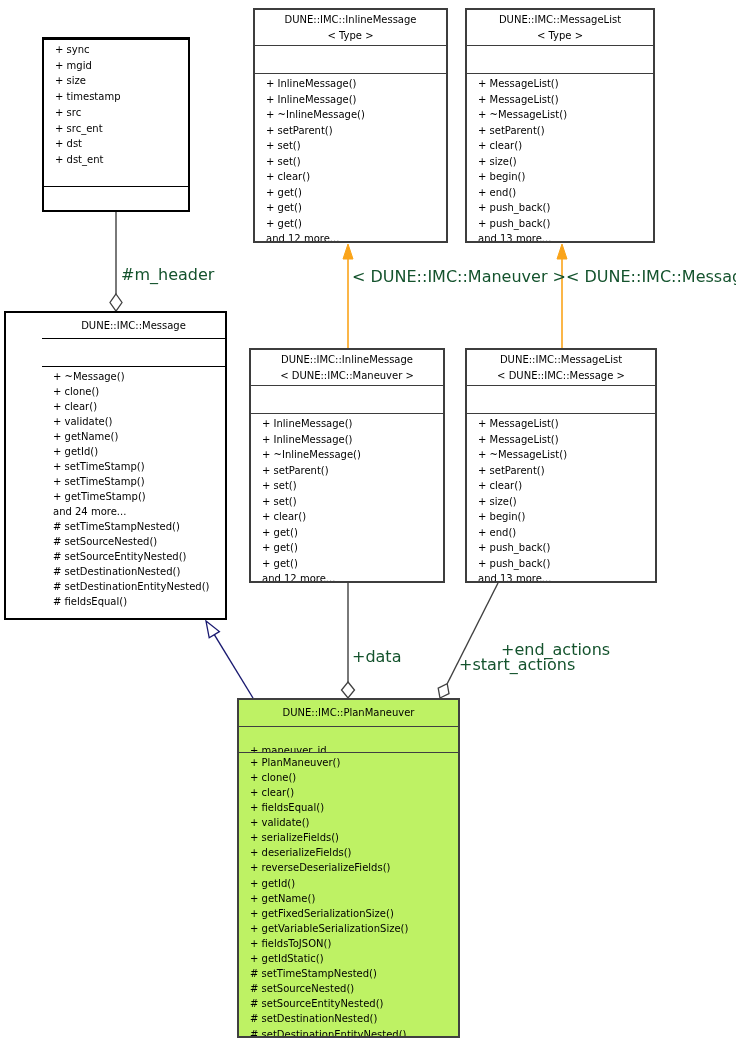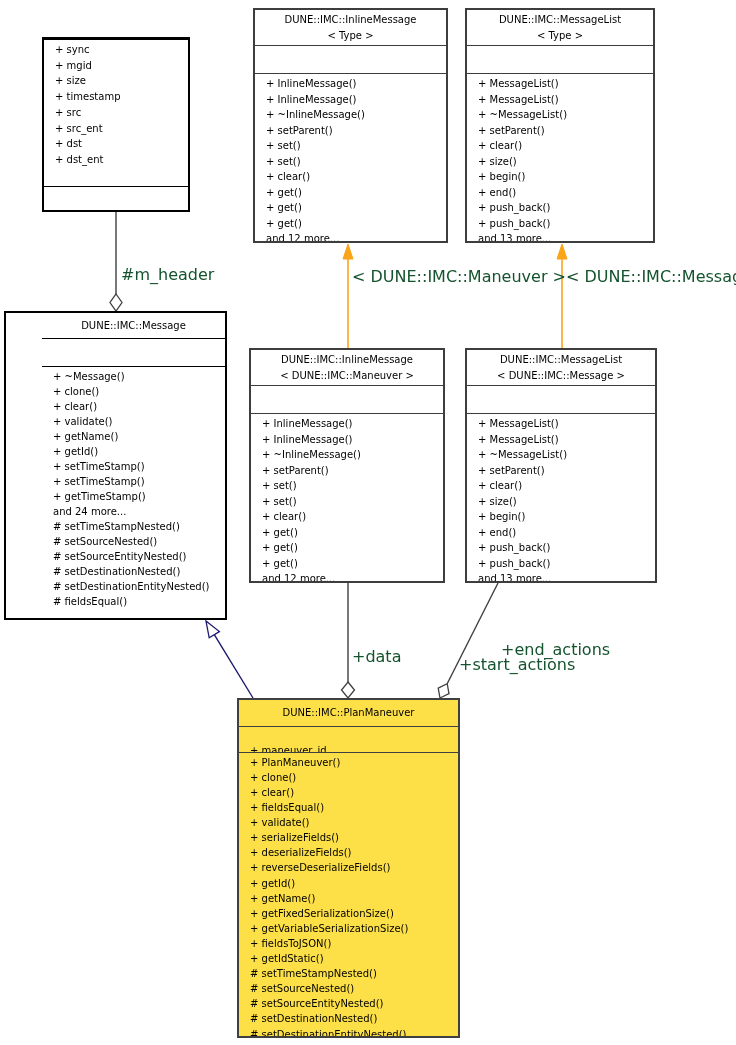--- a/index.html
+++ b/index.html
@@ -178,21 +178,21 @@
         <div class="m-line">+ clear()</div>
         <div class="m-line">+ size()</div>
         <div class="m-line">+ begin()</div>
         <div class="m-line">+ end()</div>
         <div class="m-line">+ push_back()</div>
         <div class="m-line">+ push_back()</div>
         <div class="m-line">and 13 more...</div>
       </div>
   </div>
 
-  <div class="uml-box hl" style="left:237px; top:698px; width:223px; height:340px; background:#fde047;">
+  <div class="uml-box hl" style="left:237px; top:698px; width:223px; height:340px; background:#bef264;">
     <div class="uml-title" style="height:26px;">DUNE::IMC::PlanManeuver</div>
     <div class="uml-sect lines lh151" style="height:26px; padding-top:16px;">
         <div class="m-line">+ maneuver_id</div>
       </div>
     <div class="uml-sect lines grow lh151">
         <div class="m-line">+ PlanManeuver()</div>
         <div class="m-line">+ clone()</div>
         <div class="m-line">+ clear()</div>
         <div class="m-line">+ fieldsEqual()</div>
         <div class="m-line">+ validate()</div>

